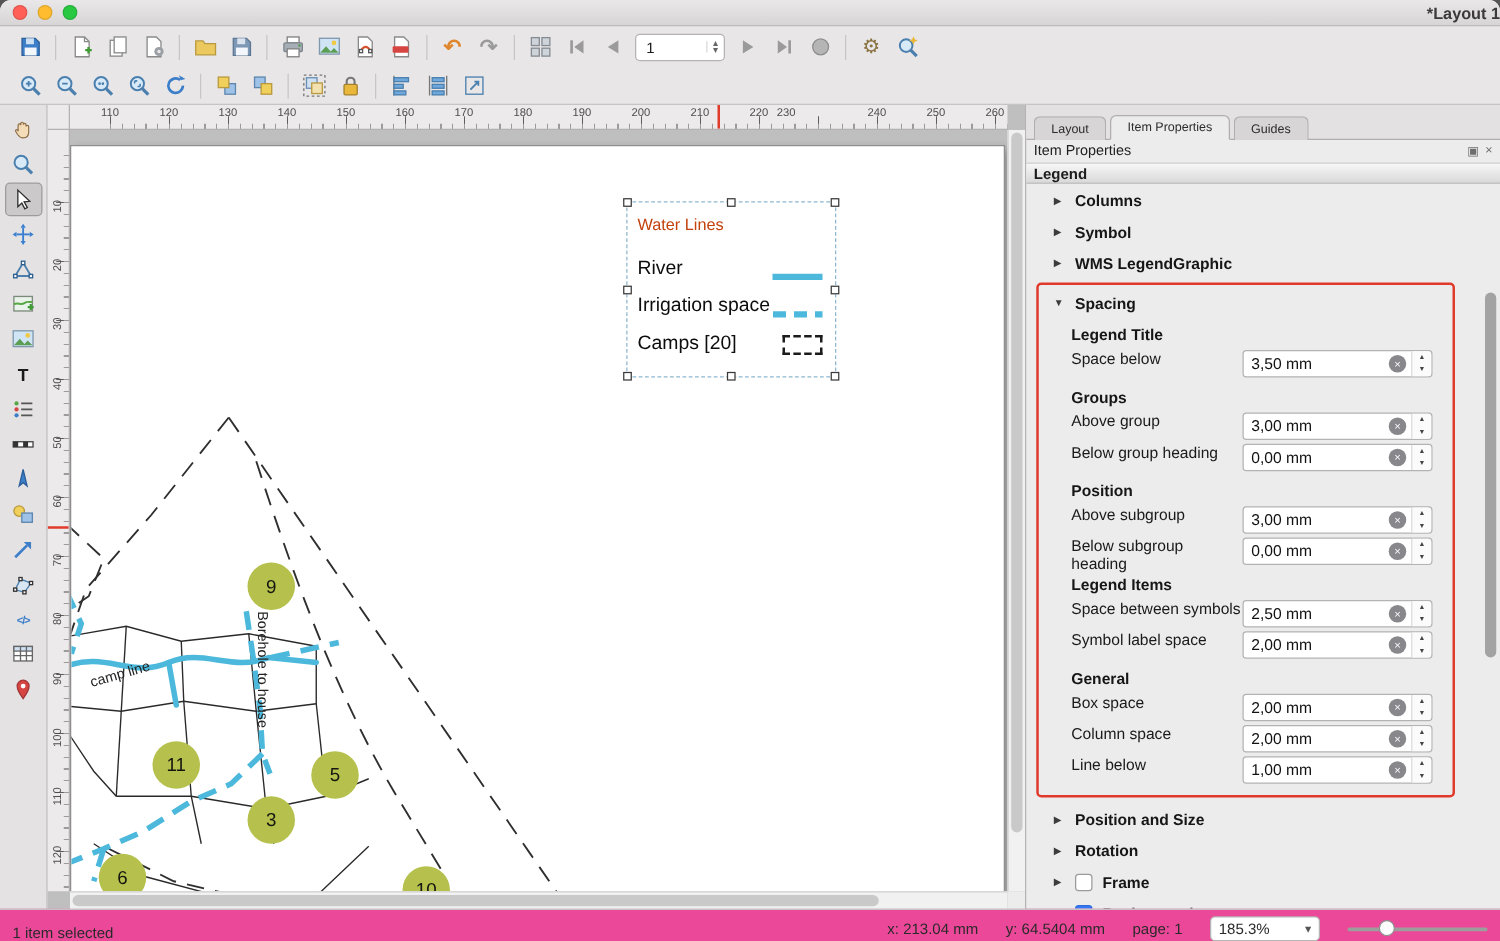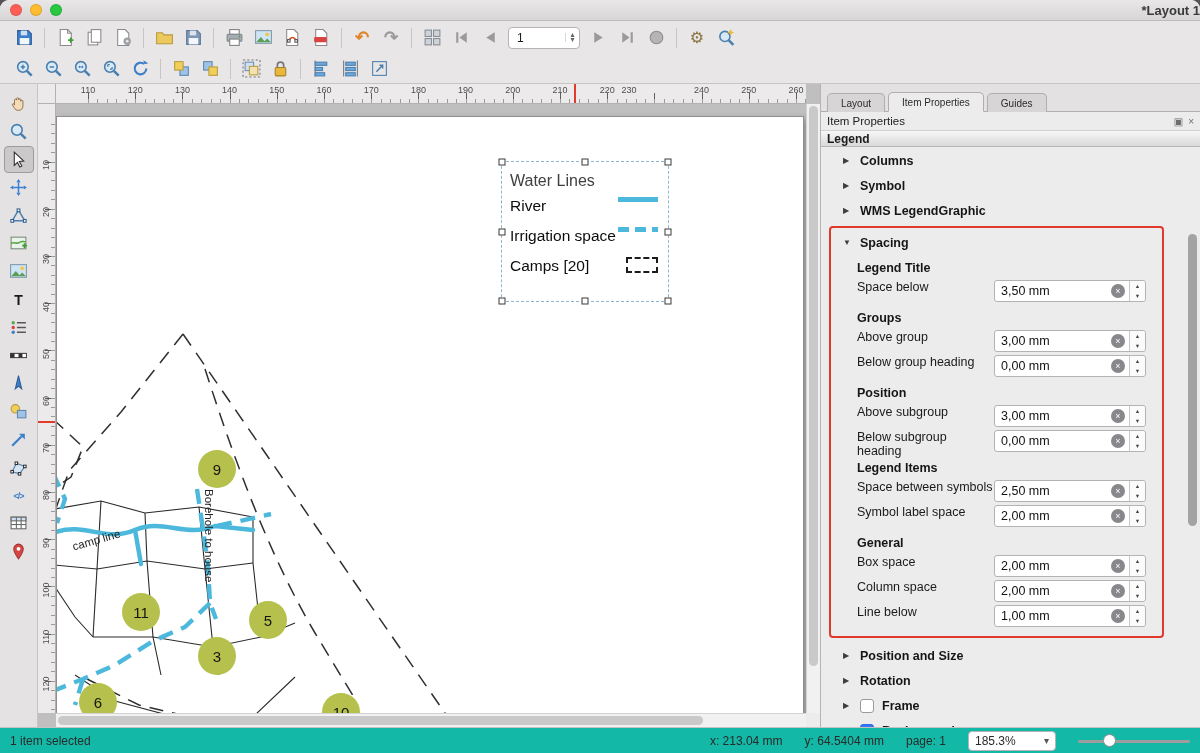--- a/index.html
+++ b/index.html
@@ -48,22 +48,22 @@
 .ruler-left .pos{position:absolute;left:0;right:0;height:2px;background:#e03b2b}
 .viewport{position:absolute;left:18px;top:20px;right:14px;bottom:14px;overflow:hidden;background:#bfbfbf}
 .page{position:absolute;left:0;top:12px;width:748px;height:620px;background:#fff;border:1px solid #8f8f8f;box-shadow:3px 3px 7px rgba(0,0,0,.28);overflow:hidden}
 .page svg.map{position:absolute;left:0;top:0}
 .marker{position:absolute;width:38px;height:38px;border-radius:50%;background:#b5c14c;transform:translate(-50%,-50%);display:flex;align-items:center;justify-content:center;z-index:2}
 .marker-num{font-size:15px;color:#15160f}
 .map-label{position:absolute;font-size:11.5px;color:#222;white-space:nowrap;z-index:2}
 
 .legend-box{position:absolute;left:444px;top:44px;width:168px;height:141px;border:1px dashed #8fb6cf;background:rgba(255,255,255,.6);z-index:3;padding:10px 10px 6px 8px}
 .handle{position:absolute;width:7px;height:7px;background:#fff;border:1px solid #3a3a3a;transform:translate(-50%,-50%);z-index:4}
-.leg-title{font-size:16px;color:#404040;margin-bottom:7px}
-.leg-row{display:flex;align-items:flex-start;justify-content:space-between;height:30px}
+.leg-title{font-size:13px;color:#c2410c;margin-bottom:7px}
+.leg-row{display:flex;align-items:flex-end;justify-content:space-between;height:30px}
 .leg-label{font-size:15.5px;color:#0d0d0d}
 .leg-sym{display:inline-block}
 .sym-solid-line{width:40px;height:5px;background:#4cb8dc}
 .sym-dashed-line{width:40px;height:5px;background:repeating-linear-gradient(90deg,#4cb8dc 0 11px,transparent 11px 17px)}
 .sym-dashed-rect{width:32px;height:16px;border:2.4px dashed #1c1c1c}
 
 .vscroll{position:absolute;right:0;top:20px;bottom:14px;width:14px;background:#f1f1f1;border-left:1px solid #d2d2d2;z-index:5}
 .vscroll .thumb{position:absolute;left:2px;right:2px;top:2px;height:92%;background:#c9c9c9;border-radius:5px}
 .hscroll{position:absolute;left:18px;right:14px;bottom:0;height:14px;background:#f1f1f1;border-top:1px solid #d2d2d2;z-index:5}
 .hscroll .thumb{position:absolute;top:2px;bottom:2px;left:2px;width:86%;background:#c9c9c9;border-radius:5px}
@@ -88,21 +88,21 @@
 .field-row{height:25px;display:flex;align-items:flex-start;padding-left:26px;padding-right:16px}
 .field-label{flex:1;font-size:12.5px;color:#1a1a1a}
 .spinbox{width:152px;height:22px;background:#fff;border:1px solid #b3b3b3;border-radius:3px;display:flex;align-items:center;flex:none}
 .spin-value{flex:1;font-size:12.5px;padding-left:6px;color:#111}
 .spin-clear{width:14px;height:14px;border-radius:50%;background:#87878c;color:#fff;font-size:9px;line-height:14px;text-align:center;margin-right:4px;flex:none}
 .spin-stepper{width:16px;height:100%;border-left:1px solid #c9c9c9;background:#fbfbfb;display:flex;flex-direction:column;border-radius:0 3px 3px 0;flex:none}
 .spin-stepper span{flex:1;font-size:5.5px;color:#444;display:flex;align-items:center;justify-content:center}
 .panel-scrollbar{position:absolute;right:1px;top:64px;bottom:0;width:12px}
 .panel-thumb{position:absolute;left:1px;width:9px;top:86px;height:292px;background:#a3a3a3;border-radius:5px}
 
-.statusbar{position:absolute;left:0;right:0;bottom:0;height:26px;background:#14b8a6;border-top:1px solid #c5c3c4;display:flex;align-items:center;padding:0 10px;font-size:12px;color:#2a2a2a}
+.statusbar{position:absolute;left:0;right:0;bottom:0;height:26px;background:#ec4899;border-top:1px solid #c5c3c4;display:flex;align-items:flex-end;padding:0 10px;font-size:12px;color:#2a2a2a}
 .status-right{margin-left:auto;display:flex;align-items:center;gap:22px}
 .zoom-combo{width:88px;height:20px;background:#fff;border:1px solid #b5b5b5;border-radius:4px;display:flex;align-items:center;justify-content:space-between;padding:0 6px;font-size:12px}
 .zoom-combo .caret{color:#555;font-size:10px}
 .zoom-slider{width:112px;height:16px;position:relative}
 .zoom-slider .track{position:absolute;left:0;right:0;top:7px;height:3px;background:#9d9d9d;border-radius:2px}
 .zoom-slider .knob{position:absolute;left:22%;top:1px;width:13px;height:13px;border-radius:50%;background:#fdfdfd;border:1px solid #8f8f8f}
 </style>
 </head>
 <body>
 

